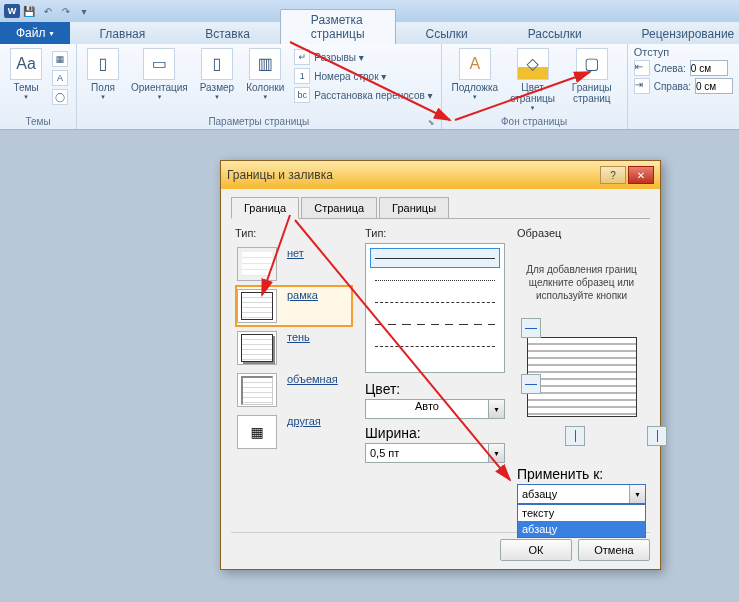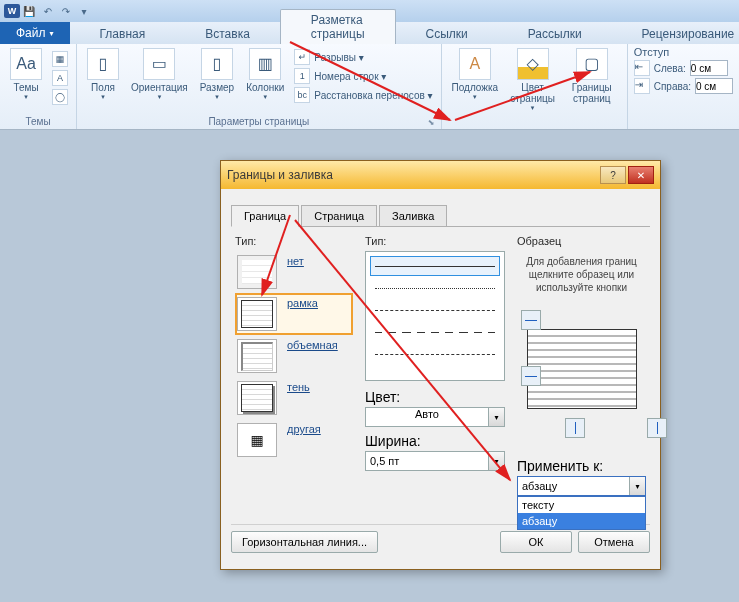--- a/index.html
+++ b/index.html
@@ -36,21 +36,21 @@
 .indent-row .sicon { width: 16px; height: 16px; background: #fff; border: 1px solid #c5d5e5; }
 .indent-row input { width: 38px; height: 16px; font-size: 10px; border: 1px solid #a5b5c5; }
 
 
 .dialog { position: absolute; left: 220px; top: 160px; width: 441px; height: 410px; background: #f0f0f0; border: 1px solid #8a6020; box-shadow: 3px 3px 10px rgba(0,0,0,0.3); }
 .dlg-title { height: 28px; background: linear-gradient(#ffe9a8,#f5b830); display: flex; align-items: center; padding: 0 6px; font-size: 12px; color: #3a3a3a; }
 .dlg-title .t { flex: 1; }
 .dlg-btns { display: flex; gap: 2px; }
 .dlg-btn { width: 26px; height: 18px; background: linear-gradient(#f8e8c0,#e8c878); border: 1px solid #b89050; display: flex; align-items: center; justify-content: center; font-size: 10px; cursor: pointer; }
 .dlg-btn.close { background: linear-gradient(#e88070,#c03020); color: #fff; border-color: #a02010; }
-.dlg-body { padding: 16px 10px; height: calc(100% - 28px); display: flex; flex-direction: column; }
+.dlg-body { padding: 8px 10px; height: calc(100% - 28px); display: flex; flex-direction: column; }
 
 
 .dtabs { display: flex; border-bottom: 1px solid #b0b0b0; }
 .dtab { padding: 4px 12px; font-size: 11px; border: 1px solid #b0b0b0; border-bottom: none; background: #e8e8e8; margin-right: 2px; cursor: pointer; }
 .dtab.active { background: #f0f0f0; border-bottom: 1px solid #f0f0f0; margin-bottom: -1px; }
 
 .dcontent { flex: 1; display: flex; gap: 12px; padding: 8px 4px; }
 .col { display: flex; flex-direction: column; }
 .col1 { width: 118px; }
 .col2 { width: 140px; }
@@ -71,21 +71,21 @@
 .style-opt { height: 20px; border: 1px solid transparent; margin-bottom: 2px; display: flex; align-items: center; padding: 0 4px; cursor: pointer; }
 .style-opt.sel { border-color: #3090e0; background: #e8f2fc; }
 .style-line { flex: 1; border-top: 1px solid #333; }
 .style-line.dashed { border-top-style: dashed; }
 .style-line.dotted { border-top-style: dotted; }
 .field-label { font-size: 14px; margin-bottom: 2px; }
 .combo { display: flex; height: 20px; margin-bottom: 6px; }
 .combo input, .combo .cv { flex: 1; border: 1px solid #9aa; background: #fff; font-size: 11px; padding: 0 4px; text-align: center; }
 .combo .cb { width: 16px; border: 1px solid #9aa; border-left: none; background: linear-gradient(#f8f8f8,#d8d8d8); display: flex; align-items: center; justify-content: center; font-size: 8px; cursor: pointer; }
 
-.preview-area { margin-top: 4px; }
+.preview-area { margin-top: 20px; }
 .preview-hint { font-size: 10px; text-align: center; color: #444; margin-bottom: 10px; line-height: 1.3; }
 .preview-box { position: relative; height: 130px; display: flex; align-items: center; justify-content: center; }
 .preview-inner { width: 110px; height: 80px; border: 1px solid #333; background: repeating-linear-gradient(#fff 0 5px,#b8b8b8 5px 7px); }
 .side-btn { position: absolute; width: 20px; height: 20px; border: 1px solid #9aa; background: #e8f0f8; cursor: pointer; display: flex; align-items: center; justify-content: center; }
 .side-btn.t { top: 6px; left: 4px; }
 .side-btn.b { top: 62px; left: 4px; }
 .side-btn.l { bottom: -4px; left: 48px; }
 .side-btn.r { bottom: -4px; left: 130px; }
 .side-btn::after { content: ''; display: block; }
 .side-btn.t::after, .side-btn.b::after { width: 12px; height: 1px; background: #2060c0; }
@@ -204,20 +204,21 @@
       <div class="rbtn">
           <div class="ricon" style="background:linear-gradient(#fff 60%,#f0c030 60%)">◇</div>
           <span>Цвет страницы</span>
           <span class="arrow"></span>
         </div>
       <div class="rbtn">
           <div class="ricon">▢</div>
           <span>Границы страниц</span>
         </div>
     </div>
+    <div class="rgroup-label">Фон страницы</div>
   </div>
 
   <div class="rgroup" style="border-right:none">
     <div class="rgroup-body">
       <div class="indent-group">
         <div style="font-size:11px;color:#3a5a7a">Отступ</div>
         <div class="indent-row">
           <span class="sicon">⇤</span>
           <span>Слева:</span>
           <input value="0 см" style="">
@@ -238,42 +239,42 @@
     <span class="t">Границы и заливка</span>
     <div class="dlg-btns">
       <div class="dlg-btn">?</div>
       <div class="dlg-btn close">✕</div>
     </div>
   </div>
   <div class="dlg-body">
     <div class="dtabs">
       <div class="dtab active">Граница</div>
       <div class="dtab">Страница</div>
-      <div class="dtab">Заливка</div>
+      <div class="dtab">Границы</div>
     </div>
 
     <div class="dcontent">
 
       <div class="col col1">
         <div class="section-label">Тип:</div>
         <div class="type-item">
             <div class="type-icon none"></div>
             <span class="type-label">нет</span>
           </div>
         <div class="type-item sel">
             <div class="type-icon box"></div>
             <span class="type-label">рамка</span>
           </div>
         <div class="type-item">
+            <div class="type-icon box shadow"></div>
+            <span class="type-label">тень</span>
+          </div>
+        <div class="type-item">
             <div class="type-icon box threeD"></div>
             <span class="type-label">объемная</span>
-          </div>
-        <div class="type-item">
-            <div class="type-icon box shadow"></div>
-            <span class="type-label">тень</span>
           </div>
         <div class="type-item">
             <div class="type-icon custom">▦</div>
             <span class="type-label">другая</span>
           </div>
       </div>
 
       <div class="col col2">
         <div class="section-label">Тип:</div>
         <div class="style-list">
@@ -325,21 +326,20 @@
             <div class="dropdown">
               <div class="dd-item">тексту</div>
               <div class="dd-item hl">абзацу</div>
             </div>
           </div>
         </div>
       </div>
     </div>
 
     <div class="dlg-footer">
-      <button class="btn hline">Горизонтальная линия...</button>
       <span class="spacer"></span>
       <button class="btn">ОК</button>
       <button class="btn">Отмена</button>
     </div>
   </div>
 </div>
 
 <svg class="arrow-svg">
   <defs>
       <marker id="ah" markerWidth="10" markerHeight="10" refX="8" refY="3" orient="auto">

